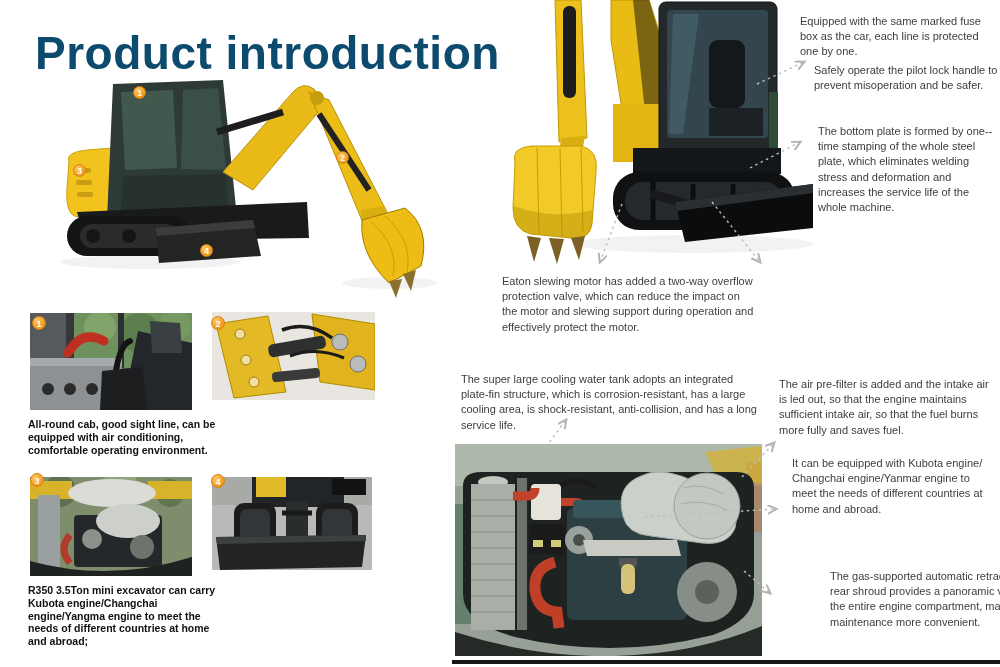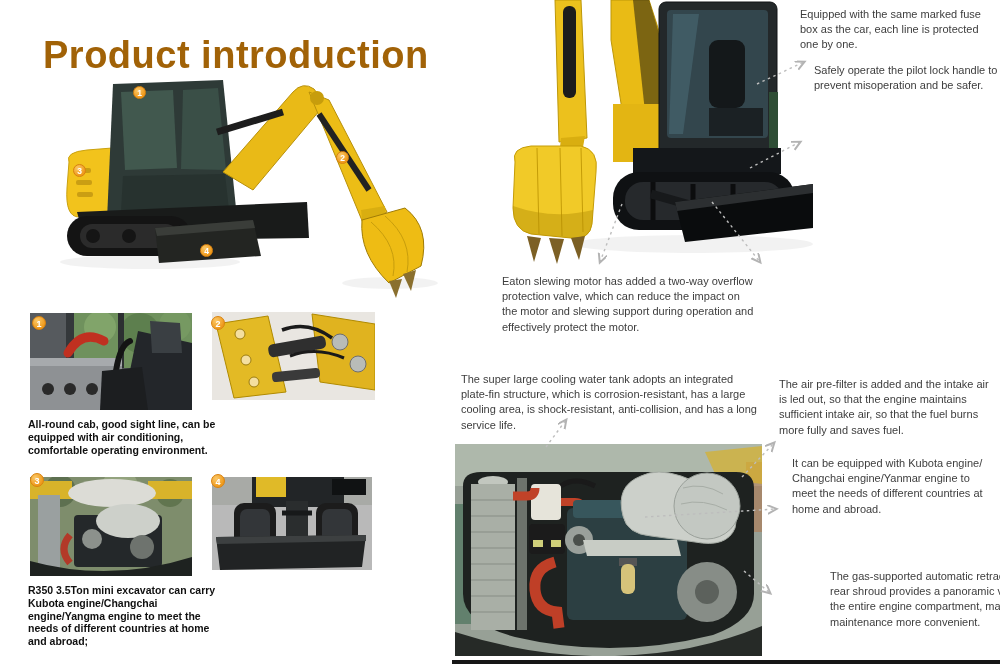--- a/index.html
+++ b/index.html
@@ -1,20 +1,20 @@
 <!DOCTYPE html>
 <html><head>
 <meta charset="utf-8">
 <style>
   html,body{margin:0;padding:0;background:#ffffff;}
   .canvas{position:relative;width:1000px;height:667px;background:#ffffff;overflow:hidden;
           font-family:"Liberation Sans",sans-serif;}
   .abs{position:absolute;}
-  .title{margin:8px;position:absolute;left:35px;top:26px;font-size:38px;font-weight:bold;
-         letter-spacing:.5px;color:#a16207;font-family:"Liberation Sans",sans-serif;}
+  .title{margin:0;position:absolute;left:35px;top:26px;font-size:46px;font-weight:bold;
+         letter-spacing:.5px;color:#0c4a6e;font-family:"Liberation Sans",sans-serif;}
   .para{position:absolute;margin:0;font-size:11px;line-height:1.38;color:#3d3d3d;}
   .cap{position:absolute;margin:0;font-size:10.5px;line-height:1.22;font-weight:bold;color:#101010;}
   .badge{position:absolute;width:14px;height:14px;border-radius:50%;
          background:radial-gradient(circle at 35% 30%, #fbc868, #ef9а1c 70%);
          background:radial-gradient(circle at 35% 30%, #fbc868, #ef9a1c 70%);
          border:1px solid #d9820f;color:#fff;font-size:9px;font-weight:bold;
          text-align:center;line-height:14px;box-sizing:border-box;}
   .badge.sm{width:13px;height:13px;line-height:12px;font-size:8.5px;}
   .overlay{position:absolute;left:0;top:0;pointer-events:none;}
   .divider{position:absolute;background:#161616;}
@@ -230,22 +230,23 @@
     <path d="M228,44 Q248,38 268,50" stroke="#a7ada6" fill="none"></path>
     <path d="M226,60 Q248,54 272,66" stroke="#a7ada6" fill="none"></path>
     <rect x="164" y="114" width="18" height="8" fill="#555"></rect>
     <rect x="166" y="120" width="14" height="30" rx="6" fill="#d6c37a"></rect>
     <circle cx="252" cy="148" r="30" fill="#878d87"></circle>
       <circle cx="252" cy="148" r="12" fill="#5c615c"></circle>
     <path d="M140,42 Q120,32 106,42" stroke="#1a1a1a" stroke-width="5" fill="none"></path>
     <path d="M0,188 Q80,214 160,212 Q240,210 307,182 L307,212 L0,212 Z" fill="#262a27"></path>
   </svg>
 
-  <p class="para" style="left:800px;top:7px;width:196px">Equipped with the same marked fuse box as the car, each line is protected one by one.</p>
+  <p class="para" style="left:800px;top:14px;width:196px">Equipped with the same marked fuse box as the car, each line is protected one by one.</p>
   <p class="para" style="left:814px;top:63px;width:186px">Safely operate the pilot lock handle to prevent misoperation and be safer.</p>
+  <p class="para" style="left:818px;top:124px;width:180px">The bottom plate is formed by one--time stamping of the whole steel plate, which eliminates welding stress and deformation and increases the service life of the whole machine.</p>
   <p class="para" style="left:502px;top:274px;width:255px">Eaton slewing motor has added a two-way overflow protection valve, which can reduce the impact on the motor and slewing support during operation and effectively protect the motor.</p>
   <p class="para" style="left:779px;top:377px;width:218px">The air pre-filter is added and the intake air is led out, so that the engine maintains sufficient intake air, so that the fuel burns more fully and saves fuel.</p>
   <p class="para" style="left:461px;top:372px;width:300px">The super large cooling water tank adopts an integrated plate-fin structure, which is corrosion-resistant, has a large cooling area, is shock-resistant, anti-collision, and has a long service life.</p>
   <p class="para" style="left:792px;top:456px;width:205px">It can be equipped with Kubota engine/ Changchai engine/Yanmar engine to meet the needs of different countries at home and abroad.</p>
   <p class="para" style="left:830px;top:569px;width:212px">The gas-supported automatic retractable rear shroud provides a panoramic view of the entire engine compartment, making maintenance more convenient.</p>
 
   <svg class="overlay" width="1000" height="667" viewBox="0 0 1000 667">
     <defs>
       <marker id="ah" markerWidth="9" markerHeight="9" refX="6" refY="3.2" orient="auto">
         <path d="M0,0 L6.5,3.2 L0,6.4" fill="none" stroke="#b3b3b3" stroke-width="1.4"></path>

